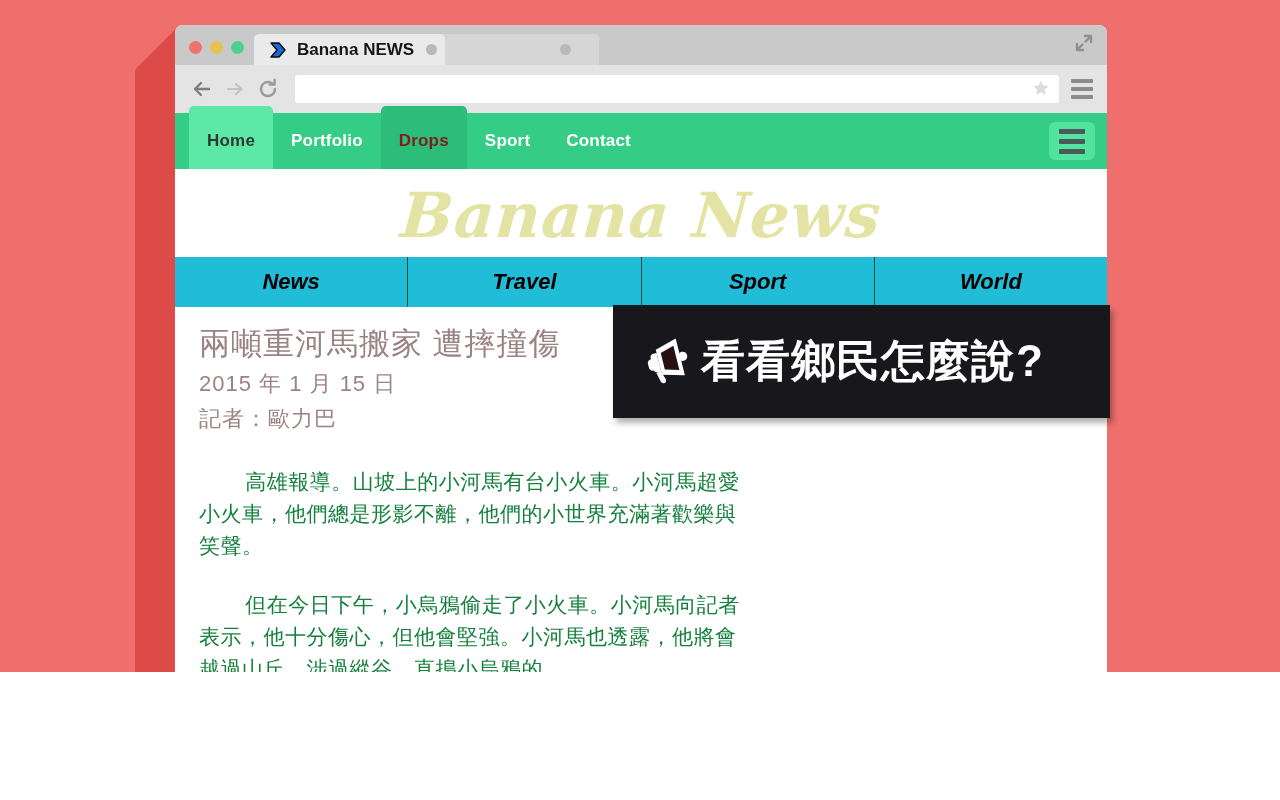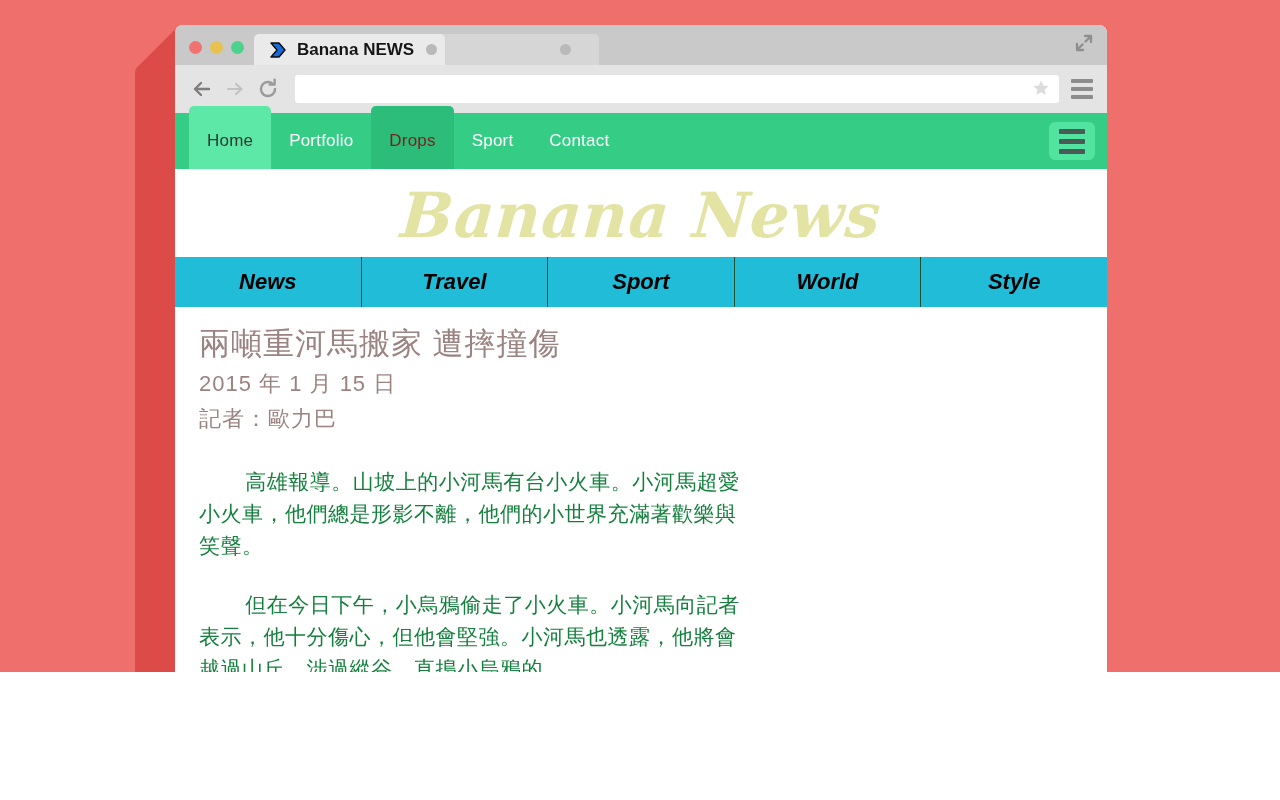--- a/index.html
+++ b/index.html
@@ -194,21 +194,21 @@
     padding: 0 12px 0 14px;
     box-sizing: border-box;
   }
   .site-nav-items {
     display: flex;
     align-items: center;
     flex: 1 1 auto;
   }
   .nav-link {
     font-size: 17px;
-    font-weight: normal;
+    font-weight: bold;
     color: #ffffff;
     padding: 25px 18px;
     border-radius: 5px;
     white-space: nowrap;
     letter-spacing: 0.2px;
   }
   .nav-link.home {
     background: #5ee8a8;
     color: #2c3a33;
   }
@@ -455,33 +455,47 @@
 
       <div class="logo-area">
         <div class="site-logo">Banana News</div>
       </div>
 
       <div class="cat-bar">
         <div class="cat-item">News</div>
         <div class="cat-item">Travel</div>
         <div class="cat-item">Sport</div>
         <div class="cat-item">World</div>
-        <div class="cat-item">Style</div>
       </div>
 
       <div class="article">
         <div class="headline">兩噸重河馬搬家 遭摔撞傷</div>
         <div class="meta-date">2015 年 1 月 15 日</div>
         <div class="meta-author">記者：歐力巴</div>
 
         <div class="article-body">
           <p>高雄報導。山坡上的小河馬有台小火車。小河馬超愛小火車，他們總是形影不離，他們的小世界充滿著歡樂與笑聲。</p>
           <p>但在今日下午，小烏鴉偷走了小火車。小河馬向記者表示，他十分傷心，但他會堅強。小河馬也透露，他將會越過山丘，涉過縱谷，直搗小烏鴉的</p>
         </div>
       </div>
 
       <div class="status-bar"></div>
     </div>
 
   </div>
 
+  <div id="tooltip">
+    <span class="tooltip-icon">
+      <svg width="58" height="58" viewBox="0 0 58 58">
+        <g transform="rotate(-14 29 29)">
+          <path d="M17 22 L17 34 C17 36 18.5 37.5 20.5 37.5 L24 37.5 L24 18.5 L20.5 18.5 C18.5 18.5 17 20 17 22 Z" fill="#ffffff"></path>
+          <path d="M13 27 L13 31 C13 33.2 14.6 34.8 16.8 34.8 L18 34.8 L18 23.2 L16.8 23.2 C14.6 23.2 13 24.8 13 27 Z" fill="#ffffff"></path>
+          <path d="M19 38 L23.5 36.5 L26.5 46 C27 47.6 26.1 49.1 24.6 49.5 C23.1 49.9 21.6 49 21.2 47.5 Z" fill="#ffffff"></path>
+          <path d="M24 15 L46 9 L46 47 L24 41 Z" fill="#ffffff"></path>
+          <path d="M28 19.5 L42 15.5 L42 40.5 L28 36.5 Z" fill="#2a0f10"></path>
+          <circle cx="48.5" cy="28" r="4.6" fill="#ffffff"></circle>
+        </g>
+      </svg>
+    </span>
+    <span class="tooltip-text">看看鄉民怎麼說?</span>
+  </div>
 
 </div>
 
 </body></html>

